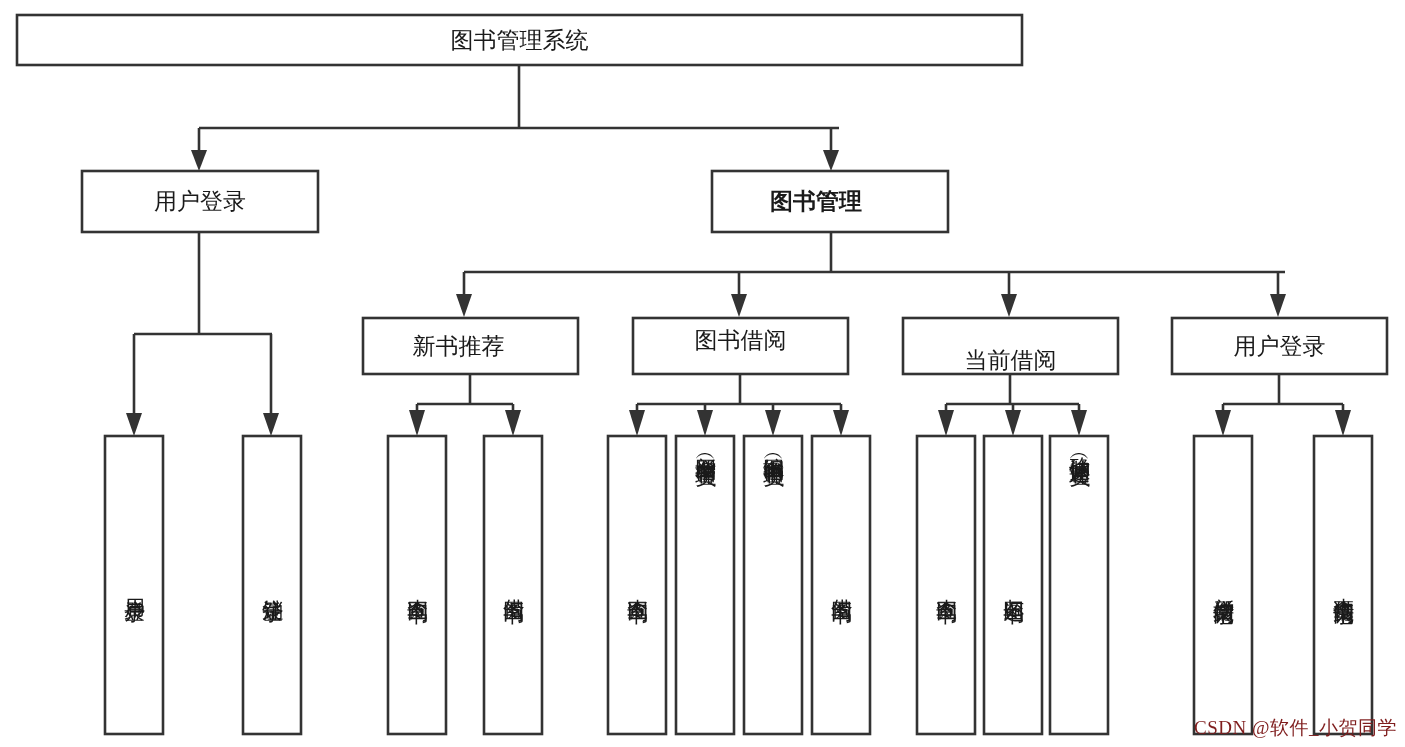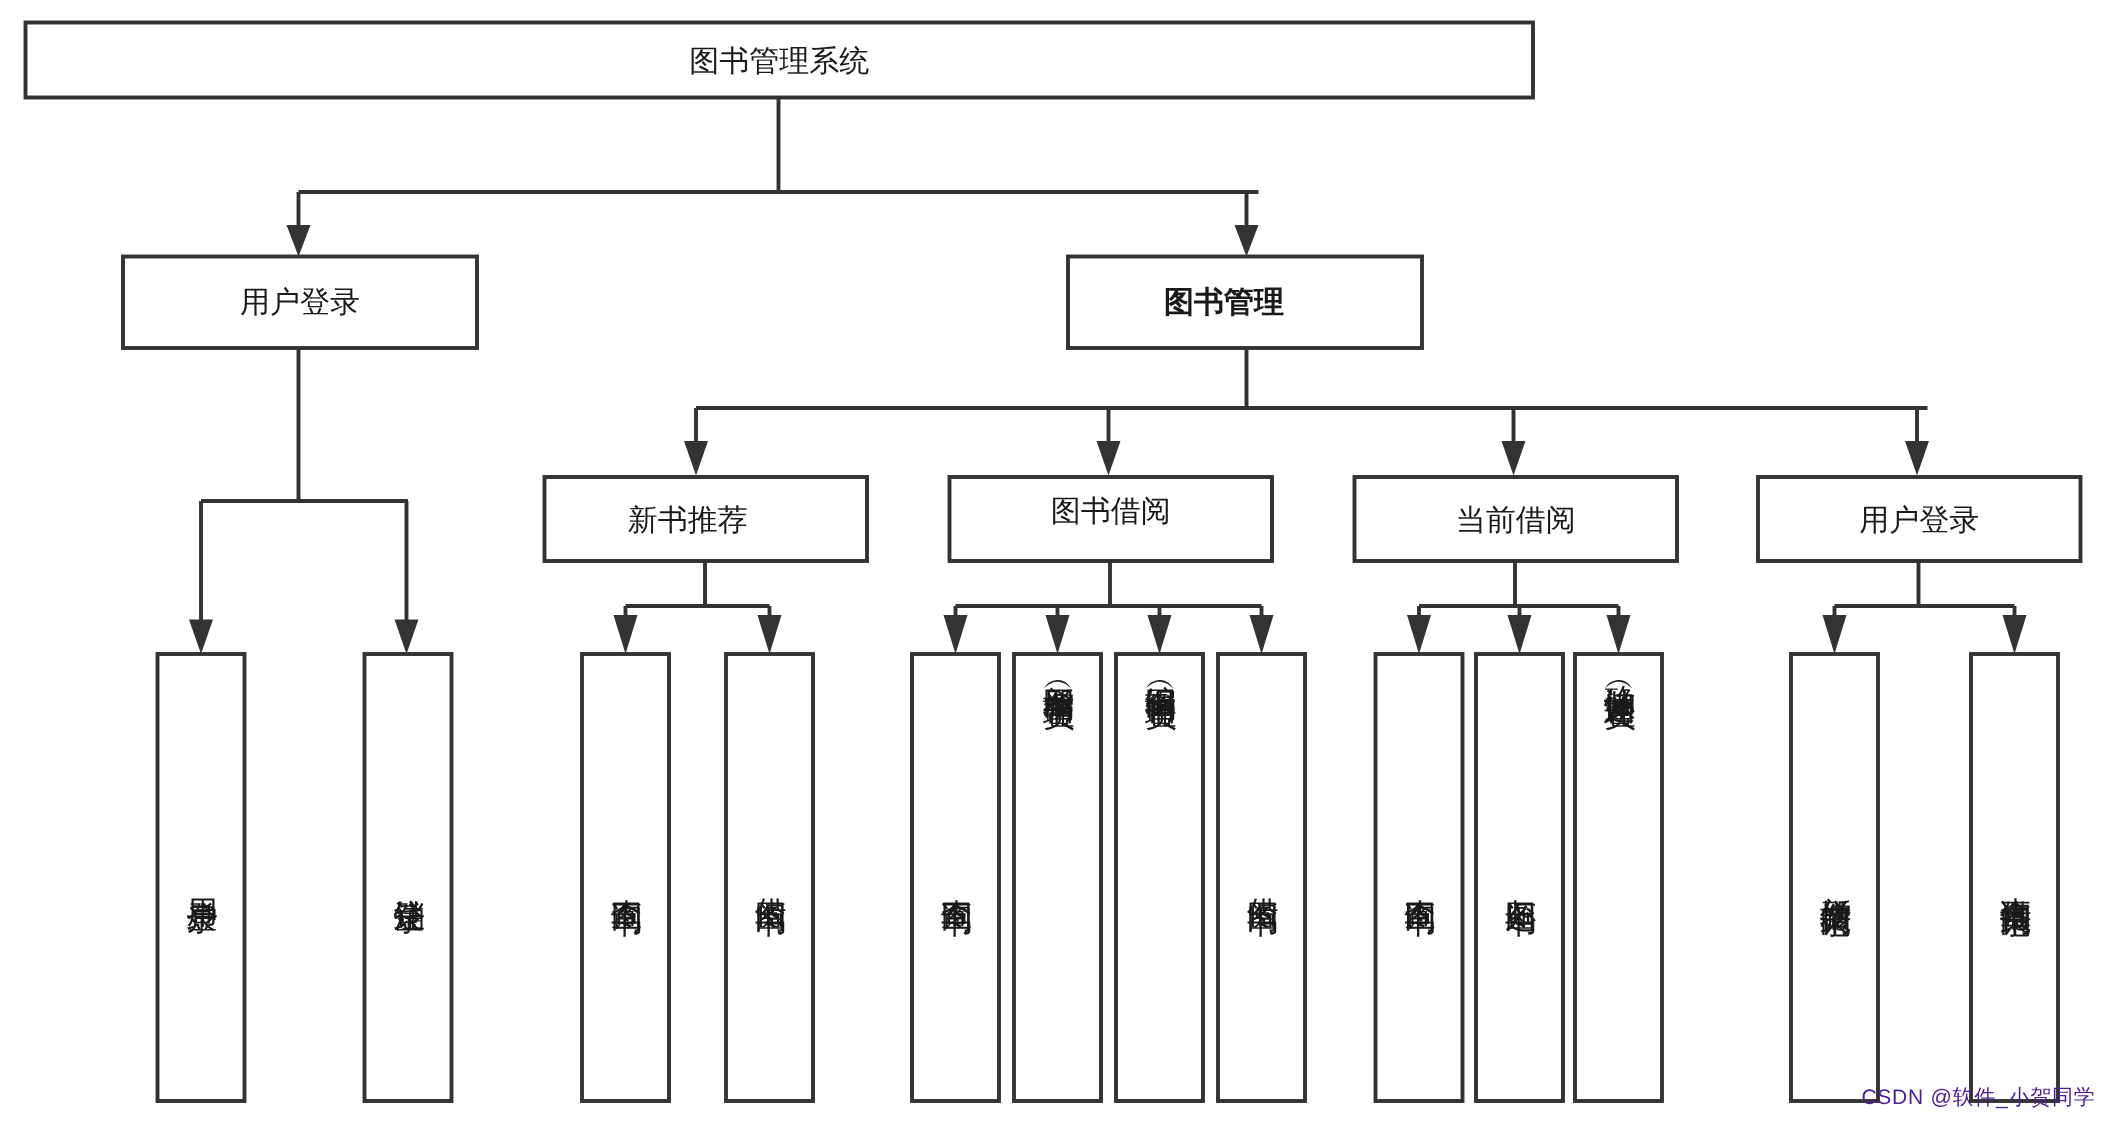--- a/index.html
+++ b/index.html
@@ -52,35 +52,35 @@
     display: flex;
     align-items: center;
     justify-content: center;
     text-align: center;
     white-space: nowrap;
     pointer-events: none;
   }
   .hlabel {
     position: absolute;
     font-family: "DejaVu Sans", "Liberation Sans", sans-serif;
-    font-size: 20px;
+    font-size: 23px;
     color: #1a1a1a;
     display: flex;
     align-items: center;
     justify-content: center;
     white-space: nowrap;
     pointer-events: none;
   }
   .watermark {
     position: absolute;
     right: 8px;
     bottom: 6px;
-    font-family: Liberation Sans, sans-serif;
-    font-size: 14px;
-    color: #4c1d95;
+    font-family: Liberation Serif, serif;
+    font-size: 19px;
+    color: #7f1d1d;
     white-space: nowrap;
     letter-spacing: 0.5px;
   }
 </style>
 </head>
 <body>
 
 <div id="diagram-root">
 
   <svg class="diagram-canvas" viewBox="0 0 1405 747">
@@ -187,21 +187,21 @@
     <rect class="node-box" x="1314" y="436" width="58" height="298"></rect>
   </svg>
 
   <div class="hlabel" style="left:17px; top:15px; width:1005px; height:50px;">图书管理系统</div>
 
   <div class="hlabel" style="left:82px; top:171px; width:236px; height:61px;">用户登录</div>
   <div class="hlabel" style="left:712px; top:171px; width:208px; height:61px;font-weight:bold;">图书管理</div>
 
   <div class="hlabel" style="left:363px; top:318px; width:191px; height:56px;">新书推荐</div>
   <div class="hlabel" style="left:633px; top:318px; width:215px; height:44px;">图书借阅</div>
-  <div class="hlabel" style="left:903px; top:318px; width:215px; height:56px;">当前借阅</div>
+  <div class="hlabel" style="left:903px; top:332px; width:215px; height:56px;">当前借阅</div>
   <div class="hlabel" style="left:1172px; top:318px; width:215px; height:56px;">用户登录</div>
 
   <div class="vlabel" style="left:105px; top:436px; width:58px; height:298px;">用户登录</div>
   <div class="vlabel" style="left:243px; top:436px; width:58px; height:298px;">注销登录</div>
 
   <div class="vlabel" style="left:388px; top:436px; width:58px; height:298px;">查询图书</div>
   <div class="vlabel" style="left:484px; top:436px; width:58px; height:298px;">借阅图书</div>
 
   <div class="vlabel" style="left:608px; top:436px; width:58px; height:298px;">查询图书</div>
   <div class="vlabel" style="left:676px; top:440px; width:58px; height:290px; justify-content:flex-start;">新增图书（管理员）</div>

